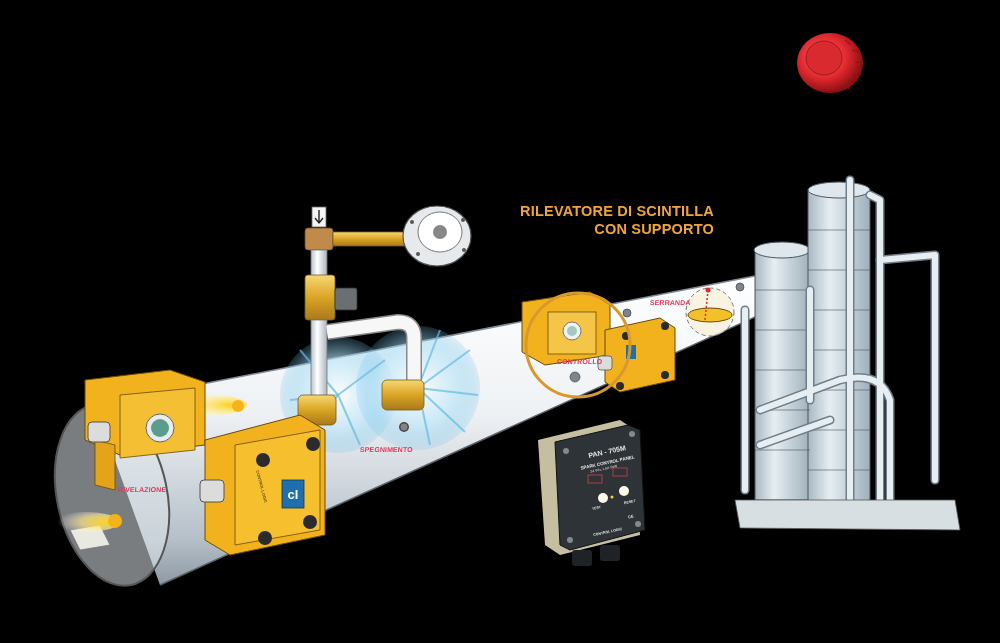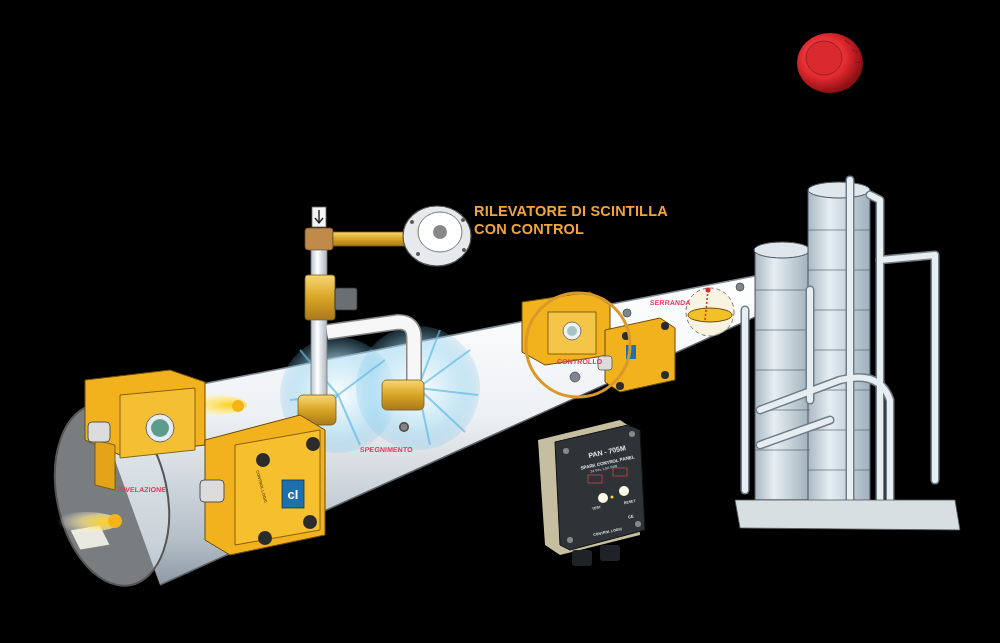--- a/index.html
+++ b/index.html
@@ -1,18 +1,18 @@
 <!DOCTYPE html>
 <html><head>
 <meta charset="utf-8">
 <style>
   html, body { margin:0; padding:0; background:#000; }
   body { width:1000px; height:643px; position:relative; overflow:hidden; font-family:"Liberation Sans", sans-serif; }
   #stage { position:absolute; left:0; top:0; width:1000px; height:643px; }
-  .title-line { position:absolute; color:#f0a43a; font-weight:bold; font-size:14.5px; letter-spacing:0.2px; text-align:left; width:240px; white-space:nowrap; }
+  .title-line { position:absolute; color:#f0a43a; font-weight:bold; font-size:14.5px; letter-spacing:0.2px; text-align:right; width:240px; white-space:nowrap; }
   .red-label { position:absolute; color:#e8365b; font-weight:bold; font-size:7px; letter-spacing:0.1px; white-space:nowrap; transform:skewX(-4deg); }
   .panel-text { position:absolute; color:#e6e6e6; font-weight:bold; white-space:nowrap; }
 </style>
 </head>
 <body>
 
 <svg id="stage" viewBox="0 0 1000 643" xmlns="http://www.w3.org/2000/svg">
   <defs>
     <linearGradient id="ductGrad" x1="0" y1="0" x2="0" y2="1">
       <stop offset="0" stop-color="#ffffff"></stop>
@@ -226,21 +226,21 @@
       <line x1="845" y1="40" x2="850" y2="44"></line>
         <line x1="852" y1="50" x2="858" y2="52"></line>
       <line x1="855" y1="62" x2="861" y2="63"></line>
         <line x1="853" y1="74" x2="858" y2="77"></line>
       <line x1="845" y1="84" x2="849" y2="89"></line>
     </g>
   </g>
 </svg>
 
 <div class="title-line" style="left:474px; top:203px;">RILEVATORE DI SCINTILLA</div>
-<div class="title-line" style="left:474px; top:221px;">CON CONTROL</div>
+<div class="title-line" style="left:474px; top:221px;">CON SUPPORTO</div>
 
 <div class="red-label" style="left:118px; top:486px;">RIVELAZIONE</div>
 <div class="red-label" style="left:360px; top:446px;">SPEGNIMENTO</div>
 <div class="red-label" style="left:557px; top:358px;">CONTROLLO</div>
 <div class="red-label" style="left:650px; top:299px;">SERRANDA</div>
 
 <div class="panel-text" style="left:588px; top:448px; font-size:7px; transform:rotate(-12deg);">PAN - 705M</div>
 <div class="panel-text" style="left:580px; top:460px; font-size:4.5px; transform:rotate(-12deg);">SPARK CONTROL PANEL</div>
 <div class="panel-text" style="left:590px; top:467px; font-size:3.5px; transform:rotate(-12deg); color:#bbb;">24 Vdc   1,5A   50W</div>
 <div class="panel-text" style="left:592px; top:506px; font-size:3.5px; transform:rotate(-12deg);">TEST</div>

